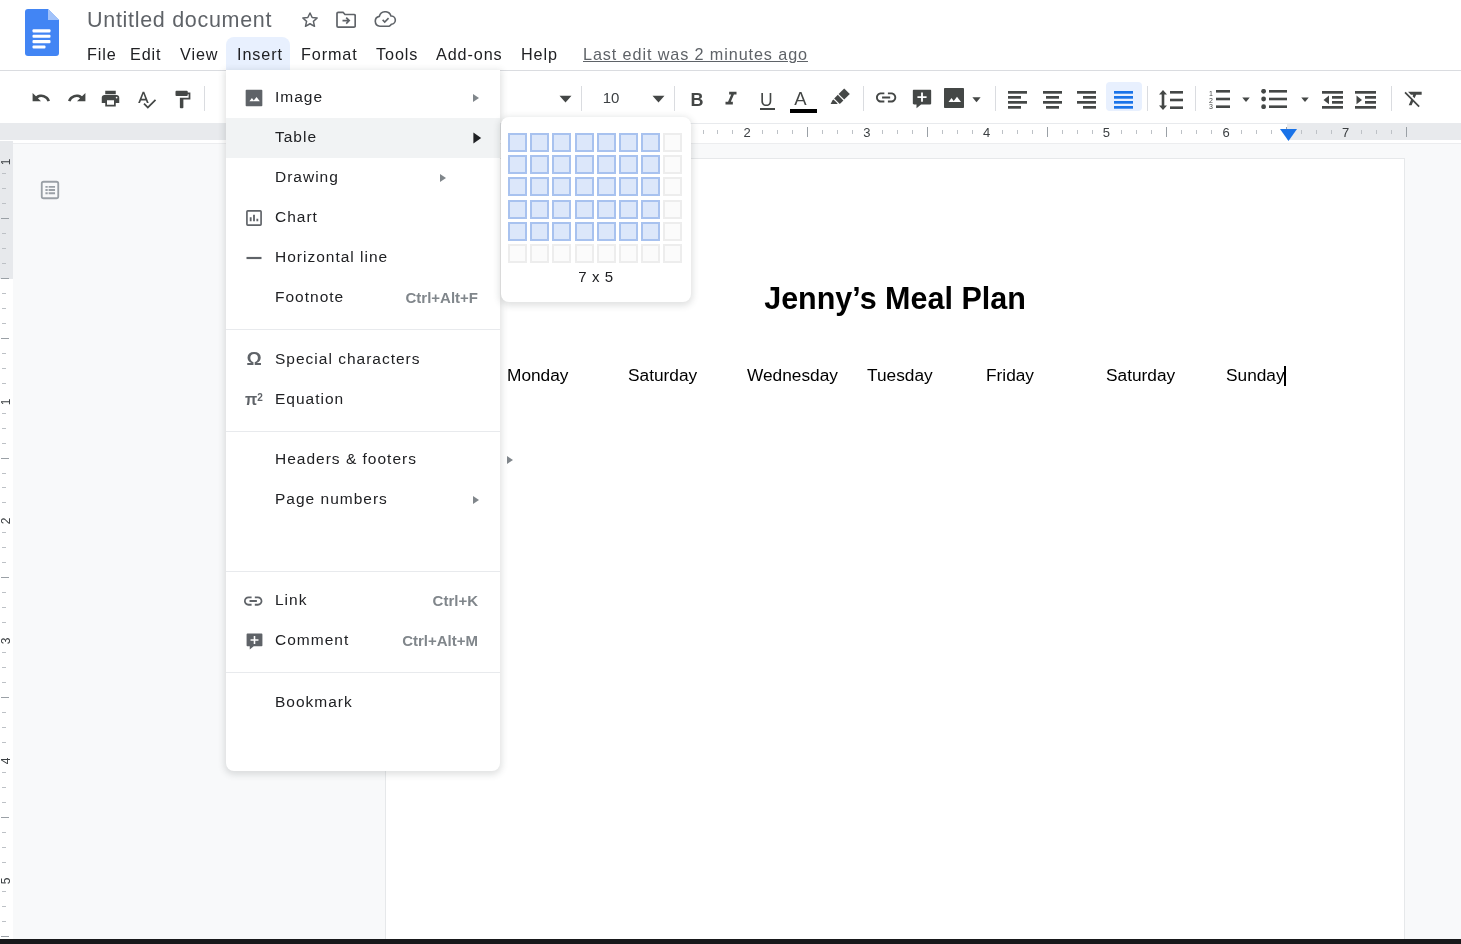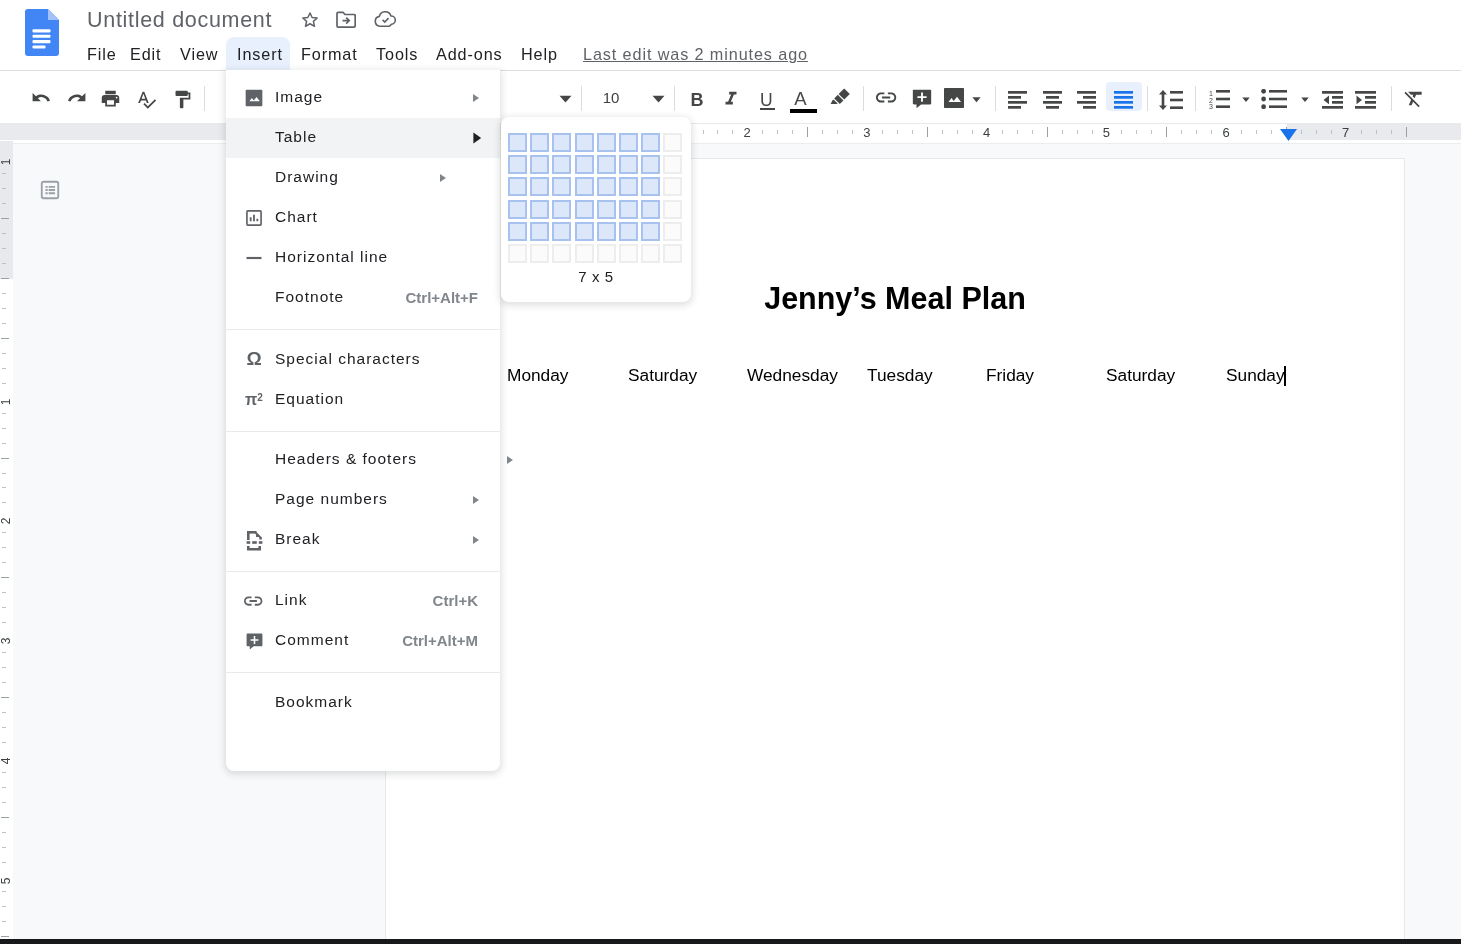--- a/index.html
+++ b/index.html
@@ -460,40 +460,20 @@
         <svg class="abs" style="right:20px;top:50%;margin-top:-5px;" width="8" height="10" viewBox="0 0 8 10">
           <path d="M1 1 L7 5 L1 9 Z" fill="#80868b"></path>
         </svg>
       </div>
       <div class="abs" style="left:0;top:410px;width:274px;height:40px;">
         <div class="abs" style="left:49px;top:11px;font-size:15.5px;letter-spacing:1px;color:#202124;line-height:15px;">Page numbers</div>
         <svg class="abs" style="right:20px;top:50%;margin-top:-5px;" width="8" height="10" viewBox="0 0 8 10">
           <path d="M1 1 L7 5 L1 9 Z" fill="#80868b"></path>
         </svg>
       </div>
-      <div class="abs" style="left:0;top:450px;width:274px;height:40px;">
-        <div class="abs" style="left:18px;top:10px;width:20px;height:20px;display:flex;align-items:center;justify-content:center;">
-          <svg width="20" height="22" viewBox="0 0 20 22">
-            <g fill="#5f6368">
-              <rect x="3" y="2" width="2.6" height="9"></rect>
-              <rect x="3" y="2" width="9.5" height="2.6"></rect>
-              <path d="M11.3 2 L17.9 8.6 V10.5 H15.3 V8.8 L11 4.5 Z"></path>
-              <path d="M12 3.5 L16.4 7.9 L12 7.9 Z"></path>
-              <rect x="2.6" y="12.2" width="3.6" height="2.6"></rect>
-              <rect x="8.2" y="12.2" width="4.6" height="2.6"></rect>
-              <rect x="14.8" y="12.2" width="3.6" height="2.6"></rect>
-              <path d="M3 17 H5.6 V19 H14.4 V17 H17 V21.6 H3 Z"></path>
-            </g>
-          </svg>
-        </div>
-        <div class="abs" style="left:49px;top:11px;font-size:15.5px;letter-spacing:1px;color:#202124;line-height:15px;">Break</div>
-        <svg class="abs" style="right:20px;top:50%;margin-top:-5px;" width="8" height="10" viewBox="0 0 8 10">
-          <path d="M1 1 L7 5 L1 9 Z" fill="#80868b"></path>
-        </svg>
-      </div>
       <div class="abs" style="left:0;top:501px;width:274px;height:1px;background:#e8eaed;"></div>
       <div class="abs" style="left:0;top:551px;width:274px;height:40px;">
         <div class="abs" style="left:18px;top:10px;width:20px;height:20px;display:flex;align-items:center;justify-content:center;">
           <svg width="19" height="19" viewBox="0 0 24 24">
             <path fill="#5f6368" d="M21 2H3c-.55 0-1 .45-1 1v14c0 .55.45 1 1 1h3v4l5-4h10c.55 0 1-.45 1-1V3c0-.55-.45-1-1-1zm-4 9h-4v4h-2v-4H7V9h4V5h2v4h4v2z"></path>
           </svg>
         </div>
         <div class="abs" style="left:49px;top:11px;font-size:15.5px;letter-spacing:1px;color:#202124;line-height:15px;">Comment</div>
         <div class="abs" style="right:22px;top:11px;font-size:15px;color:#80868b;font-weight:bold;">Ctrl+Alt+M</div>
       </div>

